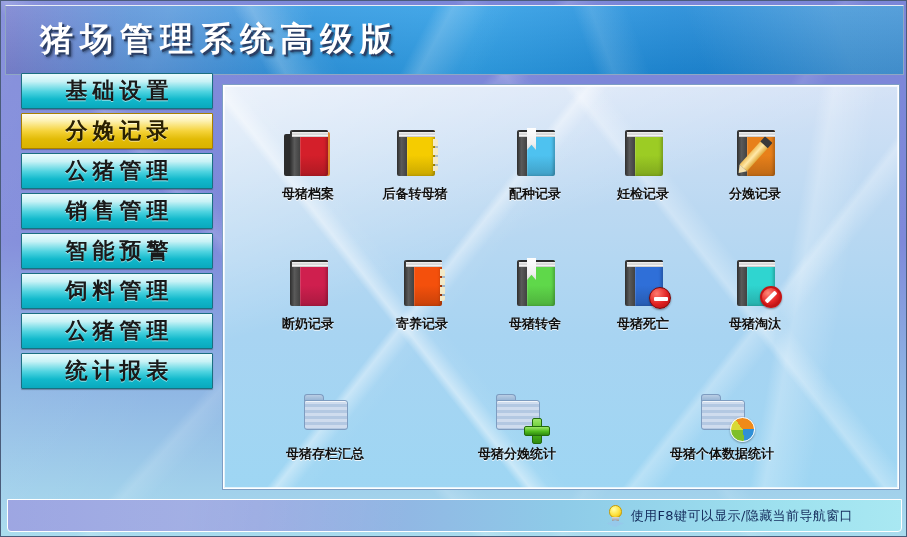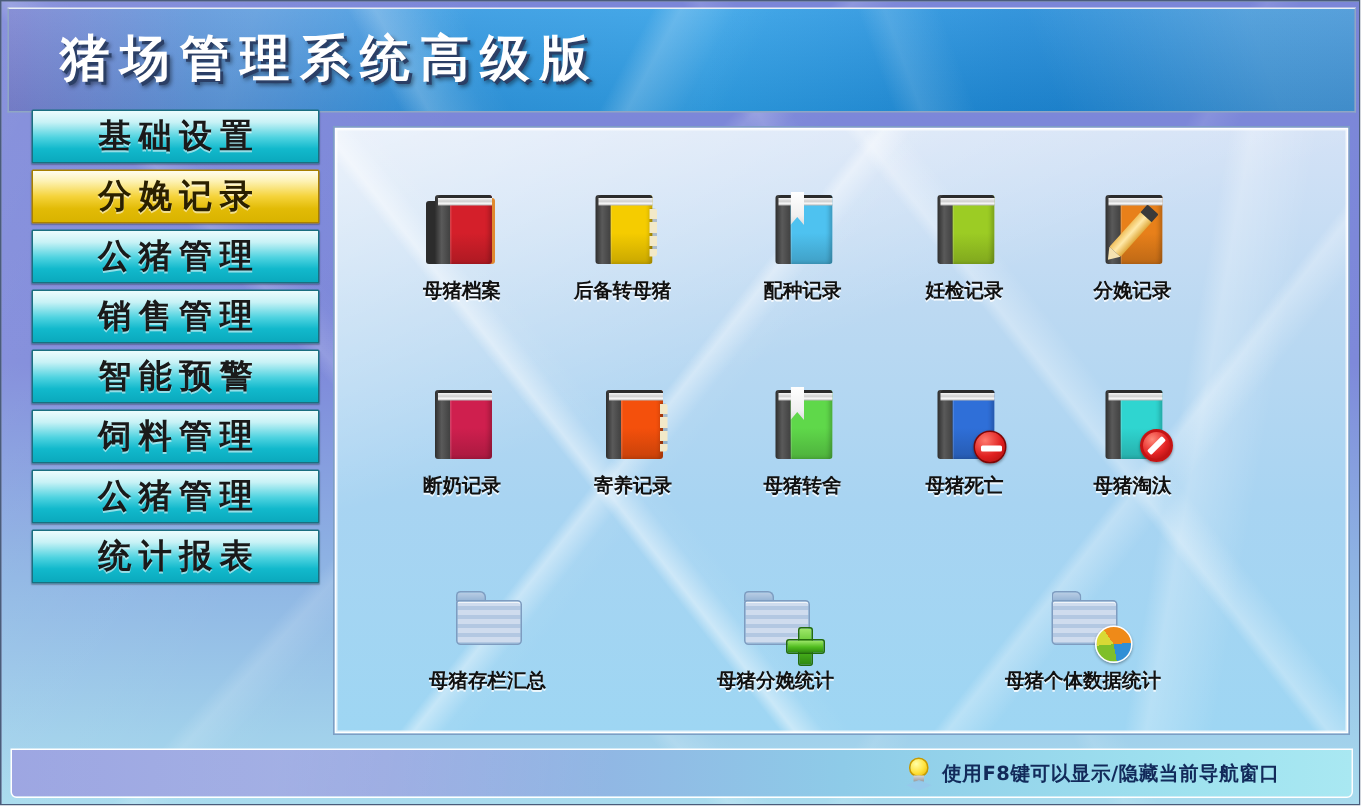--- a/index.html
+++ b/index.html
@@ -254,21 +254,21 @@
   .bulb .base {
     position: absolute; left: 5px; top: 12px; width: 7px; height: 4px;
     background: linear-gradient(180deg, #d8d8d8, #9a9a9a);
   }
   .bulb .tray {
     position: absolute; left: 0; top: 15px; width: 17px; height: 7px;
     background: rgba(150,200,235,0.85);
     clip-path: polygon(50% 0, 100% 50%, 50% 100%, 0 50%);
   }
   #status-text {
-    font-size: 13px; font-weight: bold; color: #122a5a;
+    font-size: 13px; font-weight: normal; color: #122a5a;
     white-space: nowrap; letter-spacing: 0.4px;
   }
 </style>
 </head>
 <body>
 
 <div id="app">
   <div class="streaks"></div>
 
   <div id="titlebar">

